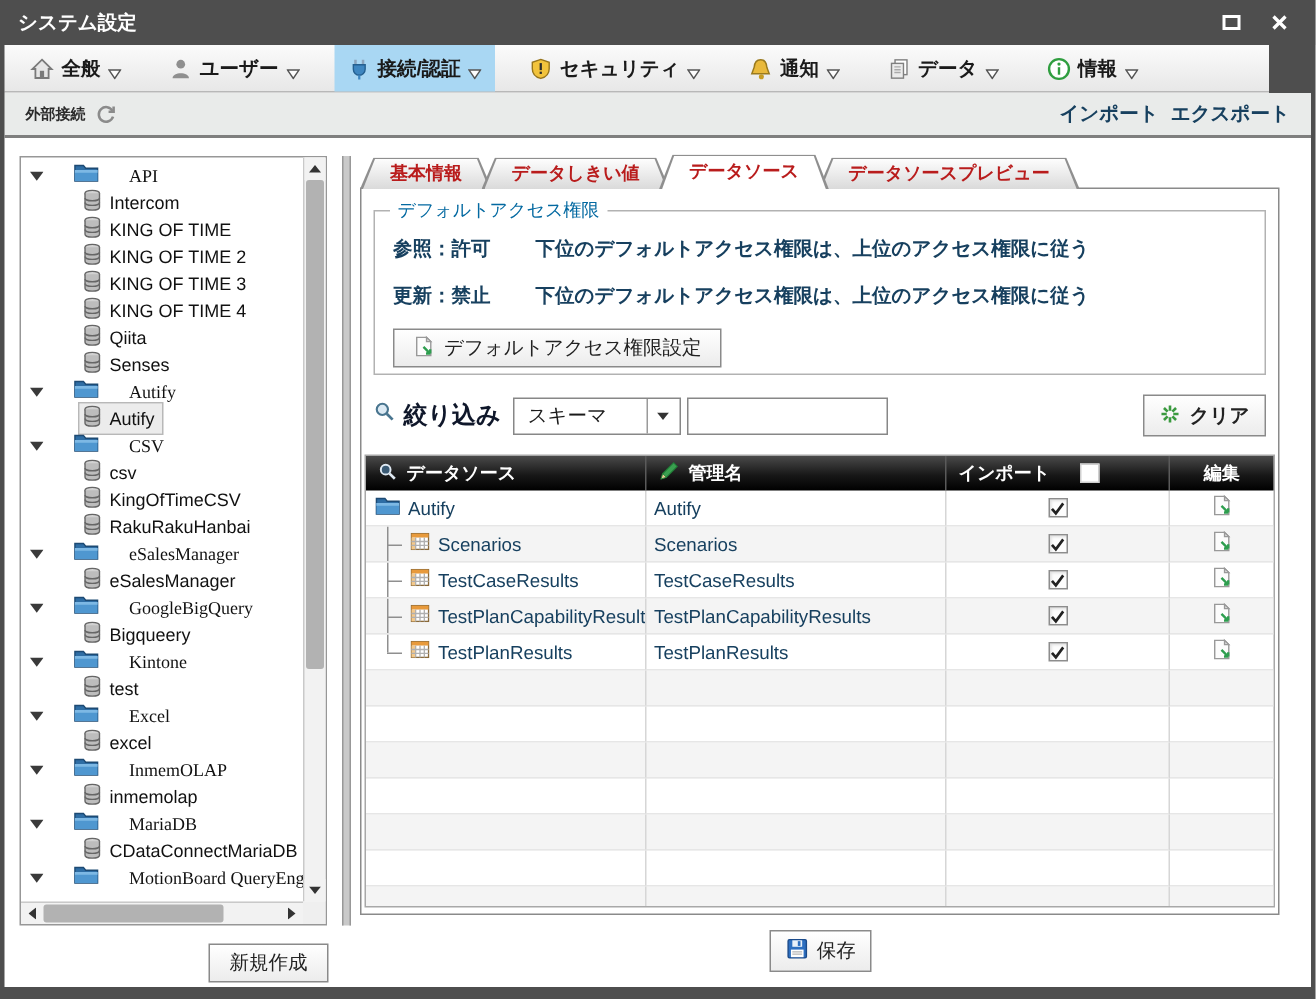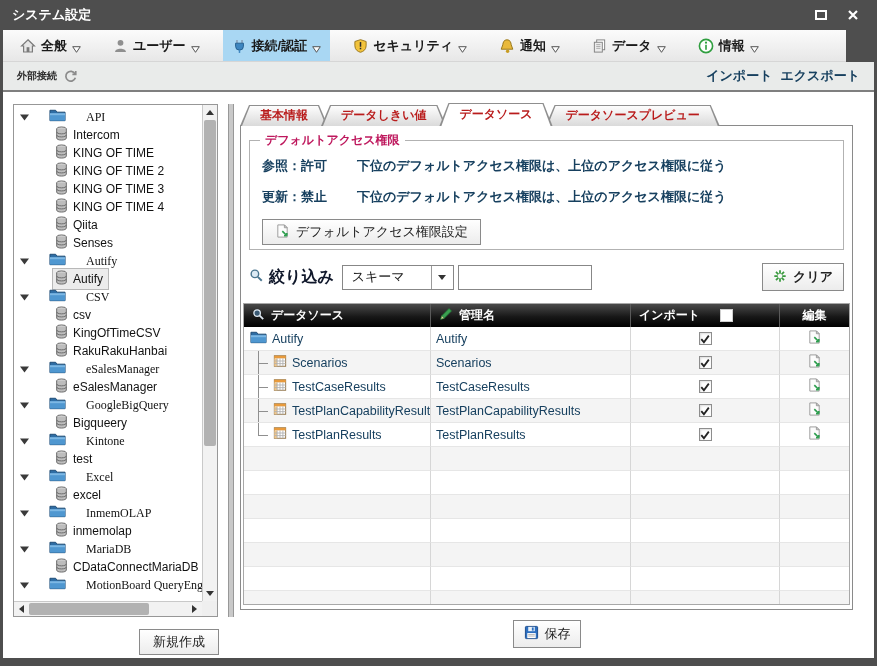--- a/index.html
+++ b/index.html
@@ -69,21 +69,21 @@
     clip-path:polygon(8px 0, calc(100% - 8px) 0, 100% 100%, 0 100%); background:linear-gradient(#fdfdfd,#dadada); }
   .tab.active { height:23px; z-index:4; }
   .tab.active .shape::after { background:#fff; }
   .tab .tlabel { position:relative; z-index:1; display:block; padding:0 20px; font-size:12px; font-weight:bold; color:#b91c1c; line-height:21px; }
   .tab.active .tlabel { line-height:22px; }
 
   
   .panel { position:absolute; left:237px; top:33px; width:613px; height:485px; border:1px solid #8a8a8a; background:#fff; z-index:2; }
 
   .fieldset { position:relative; margin:14px 8px 0; border:1px solid #b2b2b2; padding:16px 12px 10px; height:110px; }
-  .legend { position:absolute; top:-9px; left:10px; background:#fff; padding:0 5px; font-size:12px; font-weight:bold; color:#be185d; }
+  .legend { position:absolute; top:-9px; left:10px; background:#fff; padding:0 5px; font-size:12px; font-weight:normal; color:#0369a1; }
   .acc-line { display:flex; gap:30px; font-size:13px; font-weight:bold; color:#17405f; margin-bottom:13px; }
   .acc-btn { padding:4px 12px; height:26px; }
 
   .filter-row { margin:13px 8px 0; display:flex; align-items:center; height:28px; }
   .filter-label { font-size:16px; font-weight:bold; color:#0f172a; margin:0 8px 0 5px; }
   .dropdown { width:112px; height:25px; border:1px solid #878787; background:#fff; display:flex; align-items:center; font-size:13px; color:#1a1a1a;justify-content:flex-end; }
   .dd-text { padding-left:9px; }
   .dd-arrow { margin-left:auto; width:22px; height:100%; border-left:1px solid #9a9a9a; display:flex; align-items:center; justify-content:center; }
   .filter-input { width:134px; height:25px; border:1px solid #878787; margin-left:4px; font-size:12px; padding:0 5px; outline:none; }
   .clear-btn { margin-left:auto; padding:4px 10px; height:28px; font-weight:bold; }

